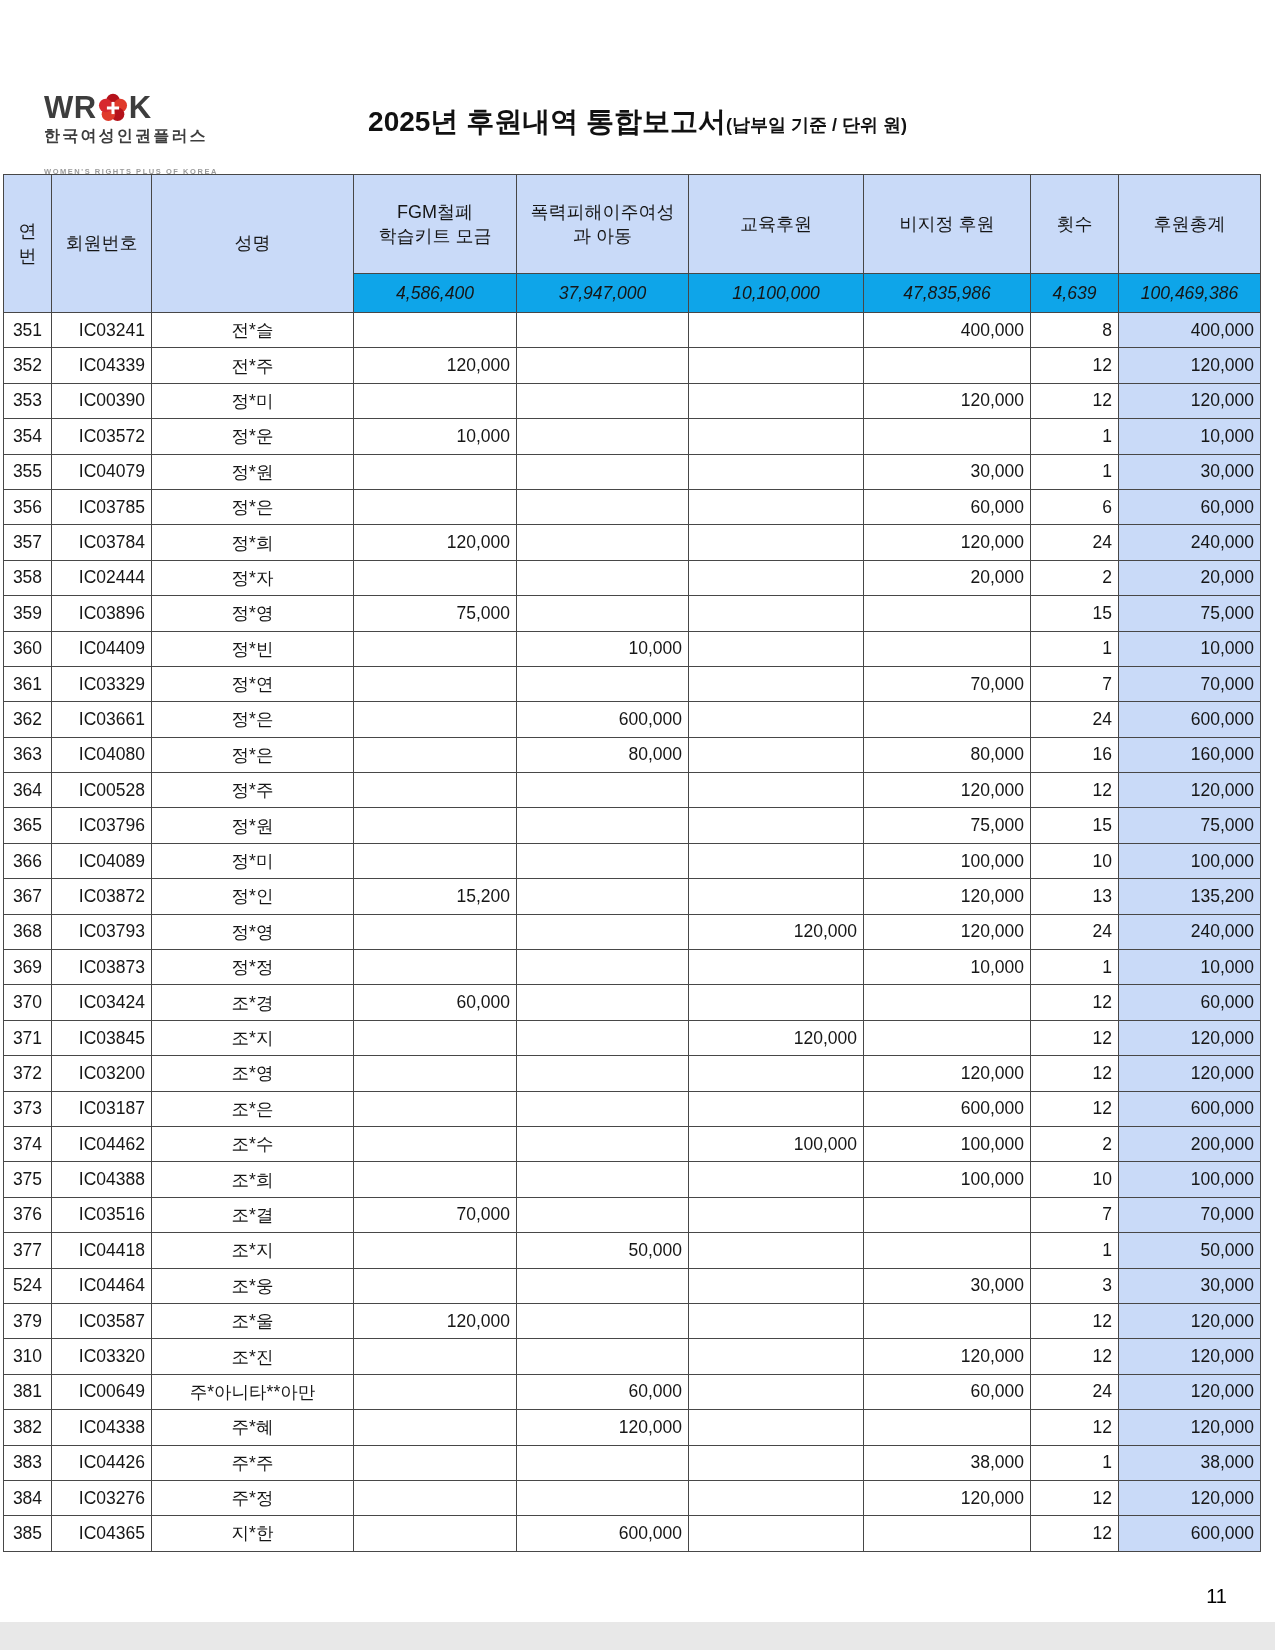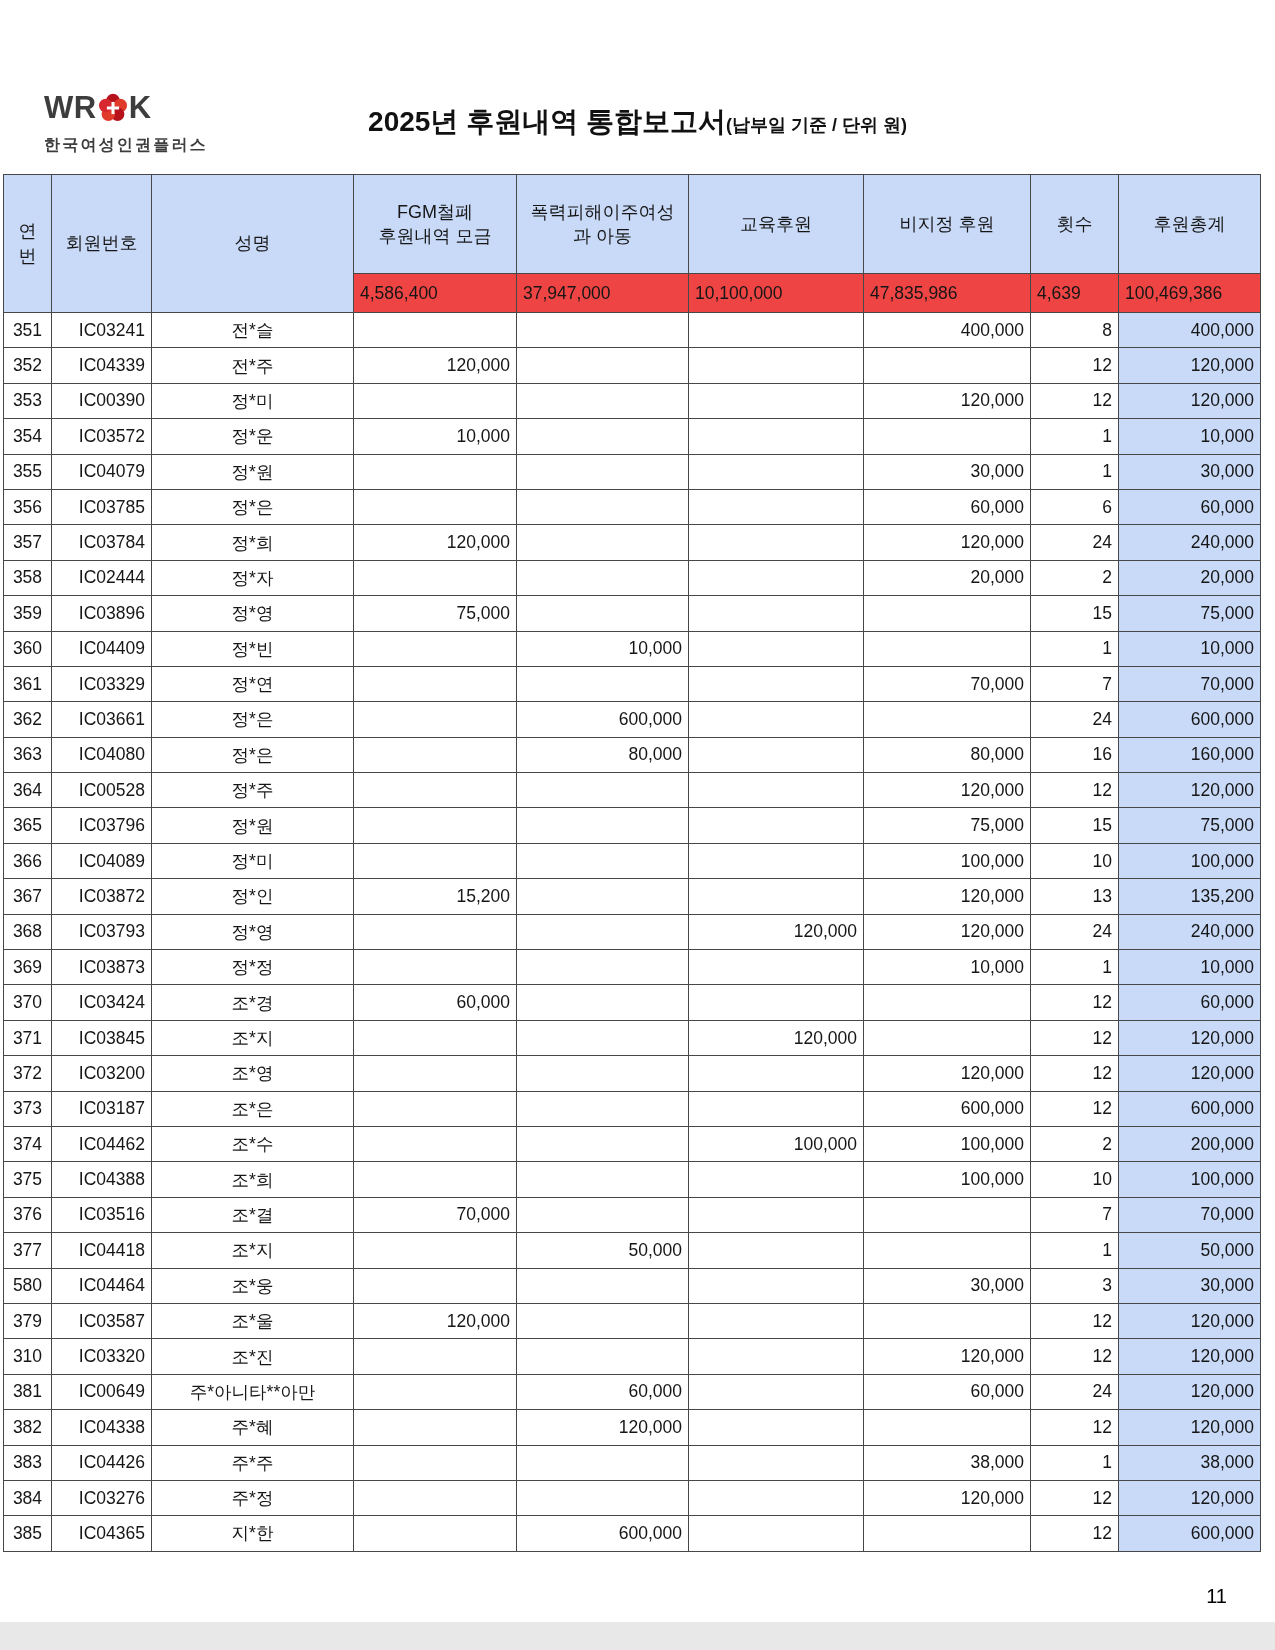--- a/index.html
+++ b/index.html
@@ -11,21 +11,21 @@
     background:#ffffff;
     font-family:"Liberation Sans", sans-serif;
     color:#161616;
     overflow:hidden;
   }
 
   
   .logo { position:absolute; left:44px; top:92px; width:160px; }
   .logo-mark-line { display:flex; align-items:center; font-weight:900; font-size:31px; letter-spacing:.5px; color:#3d3d3d; line-height:1; }
   .logo-flower { width:30px; height:30px; margin:0 1px; }
-  .logo-kr { margin-top:12px; font-size:16px; font-weight:700; letter-spacing:2.2px; color:#3d3d3d; white-space:nowrap; }
+  .logo-kr { margin-top:3px; font-size:16px; font-weight:700; letter-spacing:2.2px; color:#3d3d3d; white-space:nowrap; }
   .logo-en { margin-top:20px; font-size:7.5px; font-weight:700; letter-spacing:1.55px; color:#9b9b9b; white-space:nowrap; }
 
   
   .title-wrap { position:absolute; left:0; right:0; top:103px; text-align:center; white-space:nowrap; }
   .title-main { font-size:28px; font-weight:700; color:#111; }
   .title-note { font-size:18px; font-weight:700; color:#111; }
 
   
   table.report {
     position:absolute; left:3px; top:174px;
@@ -45,21 +45,21 @@
   .report thead th {
     background:#c9daf8;
     text-align:center;
     vertical-align:middle;
     white-space:pre-line;
     font-size:18px;
     line-height:1.35;
   }
   .report tr.header-label-row { height:99px; }
   .report tr.totals-row { height:39px; }
-  .report tr.totals-row td { background:#ef4444; text-align:left; }
+  .report tr.totals-row td { background:#0ea5e9; text-align:center;font-style:italic; }
   .report tbody tr { height:35.4px; }
   .a-c { text-align:center; }
   .a-l { text-align:right; }
   .a-r { text-align:right; }
   .total-col { background:#c9daf8; }
 
   
   .page-number { position:absolute; top:1585px; right:48px; font-size:20px; color:#000000; }
 </style>
 </head>
@@ -100,21 +100,21 @@
       <col style="width:167px">
         <col style="width:88px">
         <col style="width:142px">
     </colgroup>
     <thead>
       <tr class="header-label-row">
         <th rowspan="2">연번</th>
         <th rowspan="2">회원번호</th>
         <th rowspan="2">성명</th>
         <th>FGM철폐
-후원내역 모금</th>
+학습키트 모금</th>
         <th>폭력피해이주여성
 과 아동</th>
         <th>교육후원</th>
         <th>비지정 후원</th>
         <th>횟수</th>
         <th>후원총계</th>
       </tr>
       <tr class="totals-row">
         <td>4,586,400</td>
         <td>37,947,000</td>
@@ -416,21 +416,21 @@
           <td class="a-l">IC04418</td>
           <td class="a-c">조*지</td>
           <td class="a-r"></td>
           <td class="a-r">50,000</td>
           <td class="a-r"></td>
           <td class="a-r"></td>
           <td class="a-r">1</td>
           <td class="a-r total-col">50,000</td>
         </tr>
         <tr>
-          <td class="a-c">580</td>
+          <td class="a-c">524</td>
           <td class="a-l">IC04464</td>
           <td class="a-c">조*웅</td>
           <td class="a-r"></td>
           <td class="a-r"></td>
           <td class="a-r"></td>
           <td class="a-r">30,000</td>
           <td class="a-r">3</td>
           <td class="a-r total-col">30,000</td>
         </tr>
         <tr>

